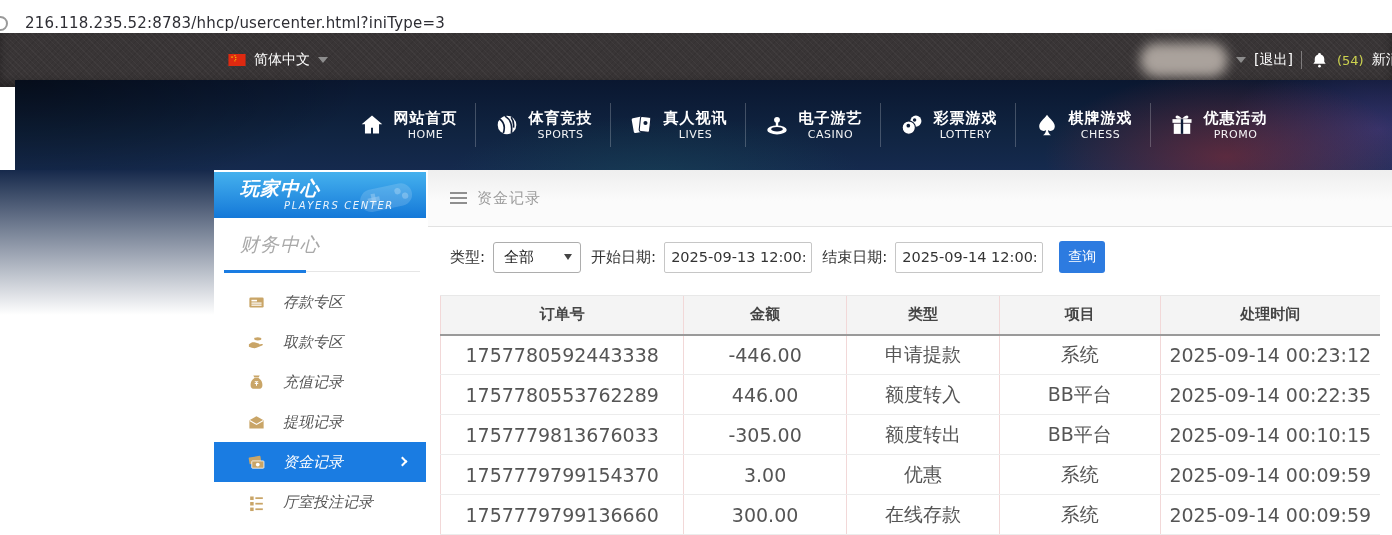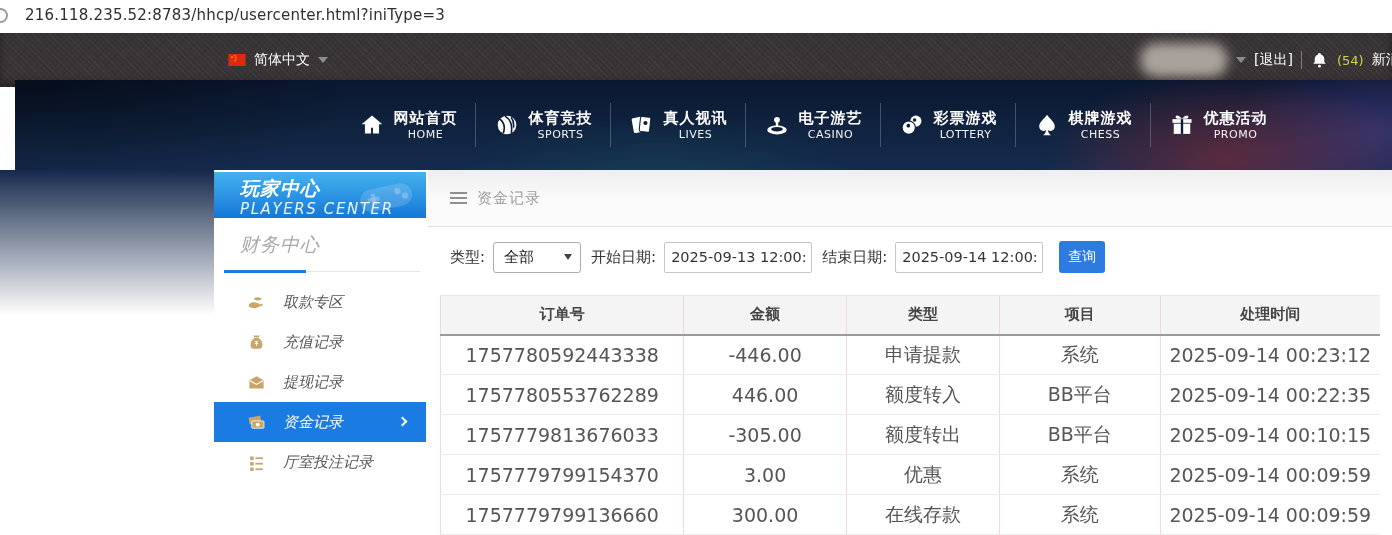--- a/index.html
+++ b/index.html
@@ -1,21 +1,21 @@
 <!DOCTYPE html>
 <html><head>
 <meta charset="utf-8">
 <style>
   * { margin:0; padding:0; box-sizing:border-box; }
   html,body { background:#fff; }
   body { font-family:"DejaVu Sans","Liberation Sans",sans-serif; }
   .page { position:relative; width:1392px; height:535px; overflow:hidden; background:#fff; }
 
   
-  .urlbar { position:absolute; left:0; top:0; width:100%; height:35px; background:#fff;
+  .urlbar { position:absolute; left:0; top:8px; width:100%; height:35px; background:#fff;
             border-bottom:1px solid #d0d0d0; }
   .favicon-part { position:absolute; left:-7px; top:8px; width:15px; height:15px;
             border:2px solid #9a9a9a; border-radius:50%; }
   .url-text { position:absolute; left:25px; top:6px; font-size:15px; color:#2e2e34; letter-spacing:.2px; }
 
   
   .topbar { position:absolute; left:0; top:33px; width:100%; height:54px; background:#393536;
             background-image:
               repeating-linear-gradient(45deg, rgba(255,255,255,.035) 0 1px, transparent 1px 4px),
               repeating-linear-gradient(-45deg, rgba(0,0,0,.07) 0 1px, transparent 1px 4px);
@@ -55,21 +55,21 @@
 
   
   .fade-strip { position:absolute; left:0; top:170px; width:214px; height:145px;
       background:linear-gradient(180deg, #16294b 0%, rgba(255,255,255,0) 100%); }
 
   
   .sidebar { position:absolute; left:214px; top:172px; width:212px; height:363px; background:#fff;font-style:italic; }
   .side-head { height:46px; background:linear-gradient(180deg,#45b1ee 0%,#1478d8 100%);
       color:#fff; padding:5px 0 0 26px; position:relative; overflow:hidden; }
   .side-title { font-size:19px; font-weight:bold; letter-spacing:1px; line-height:1.2; }
-  .side-sub { font-size:15px; letter-spacing:1.6px; color:rgba(255,255,255,.9); }
+  .side-sub { font-size:10px; letter-spacing:1.6px; color:rgba(255,255,255,.9);margin-left:44px; }
   .gamepad { position:absolute; right:8px; top:4px; width:64px; height:42px; opacity:.55; transform:rotate(-12deg); }
   .side-section { padding:14px 0 0 26px; }
   .section-label { font-size:19px; color:#a9a9a9; letter-spacing:1px; }
   .section-rule { position:relative; height:3px; margin-top:12px; }
   .section-rule .grayline { position:absolute; left:10px; right:6px; bottom:1px; height:1px; background:#e6e6e6; }
   .section-rule .blueline { position:absolute; left:10px; bottom:0; width:82px; height:3px; background:#1a7ce2; }
   .menu { margin-top:9px; }
   .menu-item { height:40px; display:flex; align-items:center; padding-left:33px; cursor:pointer;
       font-size:15px; color:#555; position:relative; }
   .menu-icon { width:19px; height:19px; color:#c9a567; margin-right:17px; flex:0 0 auto; }
@@ -270,20 +270,31 @@
       <div class="section-label">财务中心</div>
     </div>
     <div class="section-rule">
       <span class="grayline"></span>
         <span class="blueline"></span>
     </div>
     <div class="menu">
         <div class="menu-item">
           <span class="menu-icon">
             <svg viewBox="0 0 24 24">
+              <rect x="3" y="5.6" width="18" height="12.6" rx="1.6" fill="currentColor"></rect>
+              <rect x="5.6" y="8.6" width="7" height="2" fill="#fff"></rect>
+              <rect x="5.6" y="12" width="12.8" height="1.5" fill="#fff"></rect>
+              <rect x="5.6" y="14.6" width="12.8" height="1.5" fill="#fff"></rect>
+            </svg>
+          </span>
+          <span>存款专区</span>
+        </div>
+        <div class="menu-item">
+          <span class="menu-icon">
+            <svg viewBox="0 0 24 24">
               <ellipse cx="13.6" cy="7.4" rx="4.6" ry="2.1" fill="currentColor"></ellipse>
               <path d="M2.4 14.2c3.2-2.6 5.2-3.1 8.2-2.1l4 1.2c1.6.5 1.5 2-.5 2.2l-4.2.3 8.4-1.9c2-.4 2.6 1.1.8 2L12 18.7c-3 1.2-6.2-.1-9.6-1.2z" fill="currentColor"></path>
             </svg>
           </span>
           <span>取款专区</span>
         </div>
         <div class="menu-item">
           <span class="menu-icon">
             <svg viewBox="0 0 24 24">
               <path d="M9.4 5.8 7.9 3.3h8.2l-1.5 2.5z" fill="currentColor"></path>

